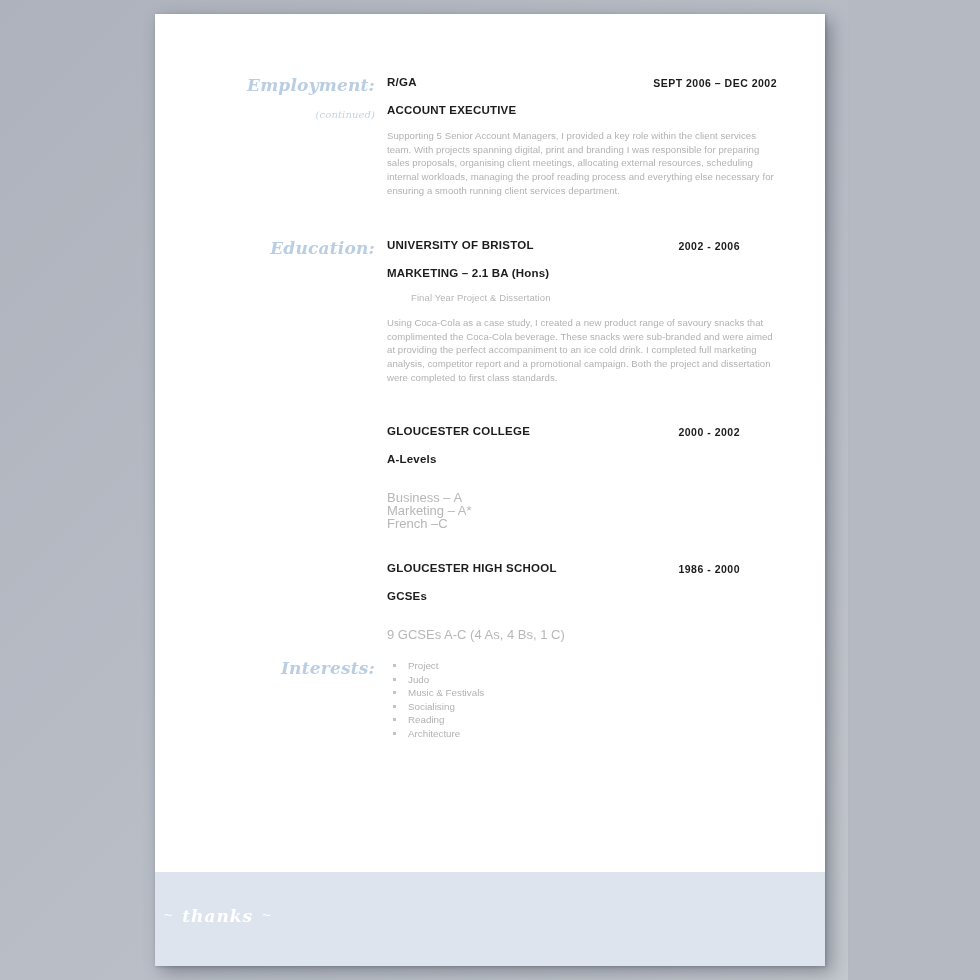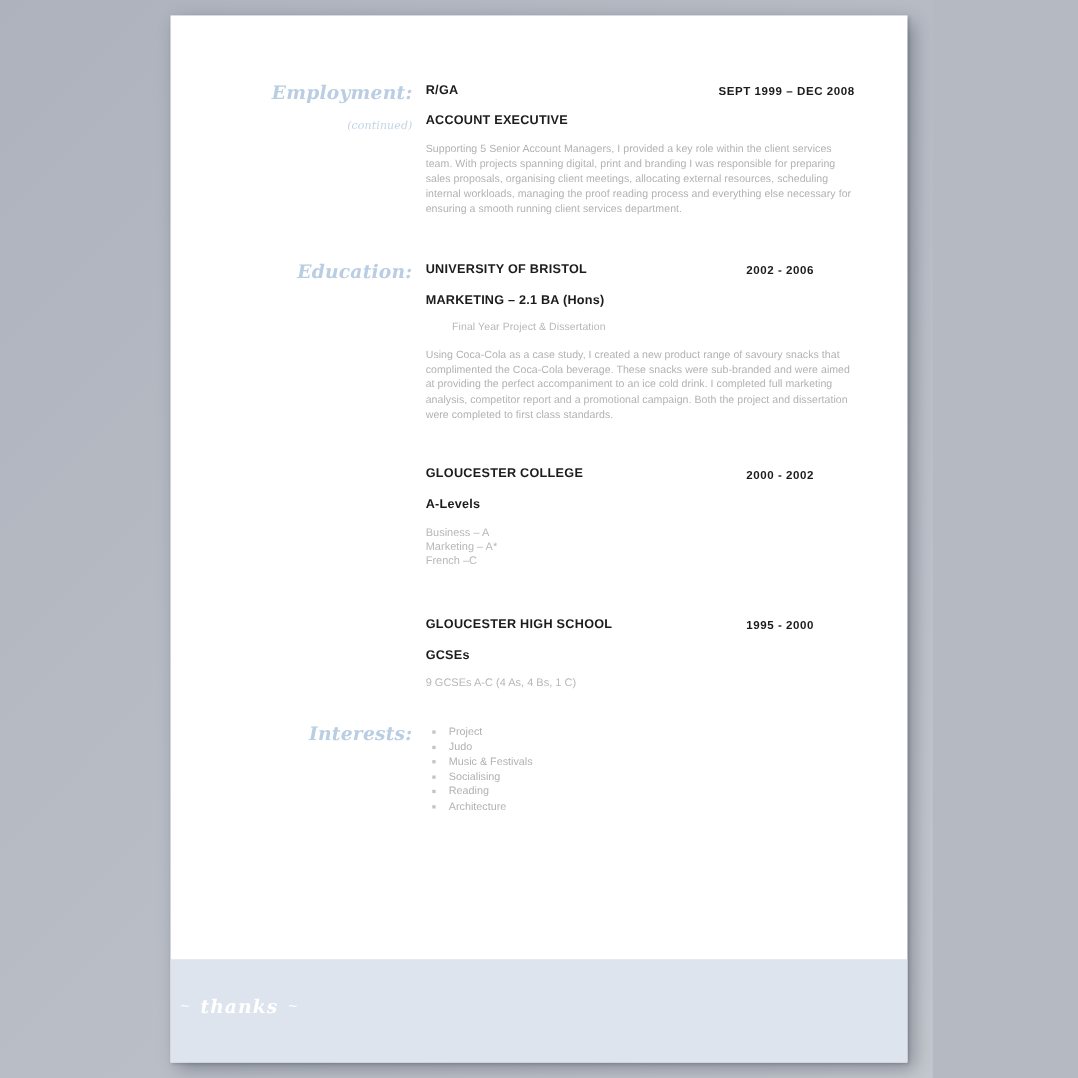--- a/index.html
+++ b/index.html
@@ -126,24 +126,24 @@
   .para {
     font-size: 9.6px;
     line-height: 13.7px;
     color: #b2b2b2;
     letter-spacing: 0.05px;
     margin-top: 13px;
     width: 388px;
   }
 
   .grade-list {
-    font-size: 10px;
+    font-size: 13px;
     line-height: 13px;
     color: #b7b7b7;
-    margin-top: 13px;
+    margin-top: 26px;
   }
   .grade-list div { white-space: pre; }
 
   
   ul.interests {
     list-style: none;
     margin: 0;
     padding: 0;
   }
   ul.interests li {
@@ -202,21 +202,21 @@
     <div class="content">
 
       <div class="block" style="top:62px;">
         <div class="side-head">
           <span>Employment:</span>
           <span class="side-sub">(continued)</span>
         </div>
         <div class="main-col">
           <div class="row-head">
             <span class="org">R/GA</span>
-            <span class="dates">SEPT 1999 – DEC 2008</span>
+            <span class="dates">SEPT 2006 – DEC 2002</span>
           </div>
           <div class="role">ACCOUNT EXECUTIVE</div>
           <div class="para">Supporting 5 Senior Account Managers, I provided a key role within the client services team.  With projects spanning digital, print and branding I was responsible for preparing sales proposals, organising client meetings, allocating external resources, scheduling internal workloads, managing the proof reading process and everything else necessary for ensuring a smooth running client services department.</div>
         </div>
       </div>
 
       <div class="block" style="top:225px;">
         <div class="side-head">
           <span>Education:</span>
         </div>
@@ -243,21 +243,21 @@
             <div>Marketing – A*</div>
             <div>French –C</div>
           </div>
         </div>
       </div>
 
       <div class="block" style="top:548px;">
         <div class="main-col">
           <div class="row-head">
             <span class="org">GLOUCESTER HIGH SCHOOL</span>
-            <span class="dates shift">1995 - 2000</span>
+            <span class="dates shift">1986 - 2000</span>
           </div>
           <div class="role">GCSEs</div>
           <div class="grade-list">
             <div>9 GCSEs A-C (4 As, 4 Bs, 1 C)</div>
           </div>
         </div>
       </div>
 
       <div class="block" style="top:645px;">
         <div class="side-head">

